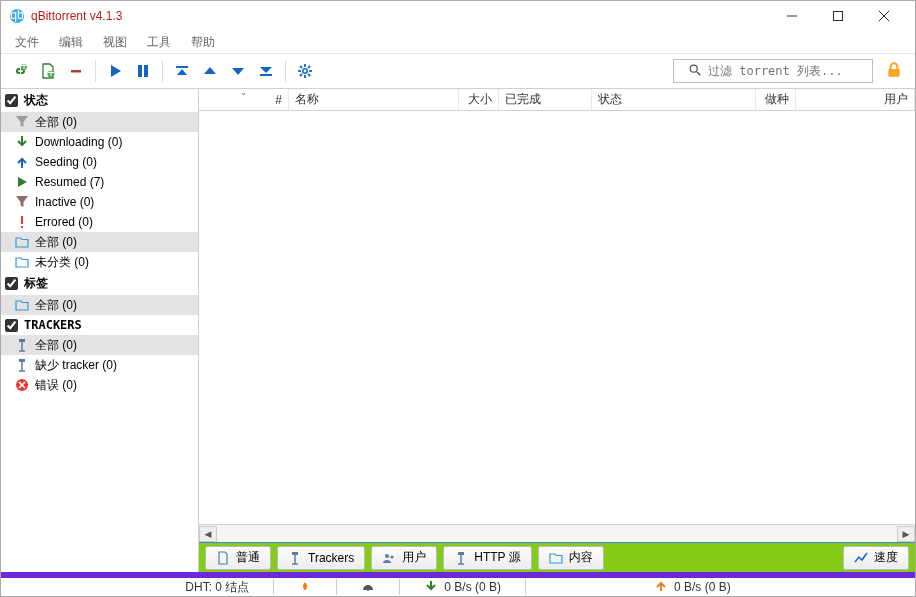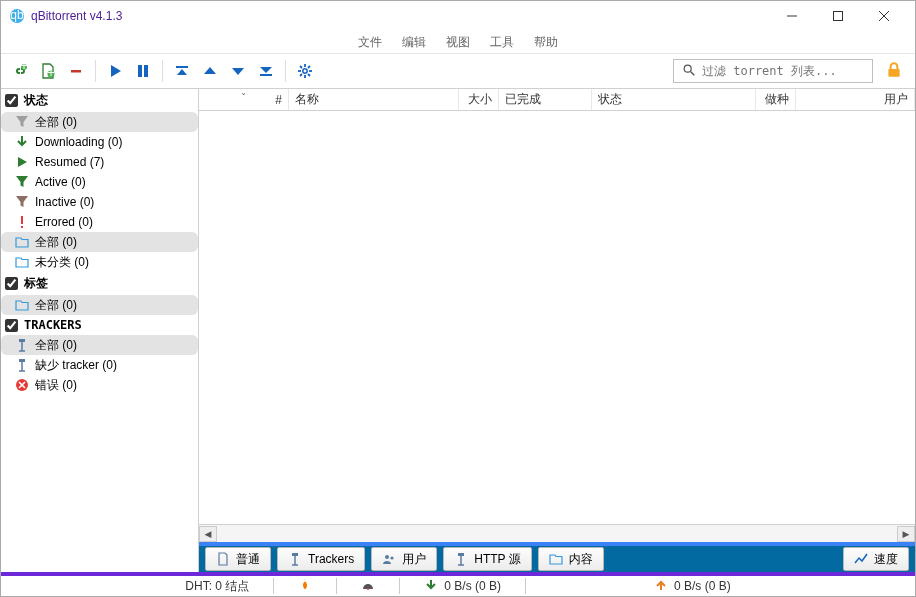--- a/index.html
+++ b/index.html
@@ -1,70 +1,70 @@
 <!DOCTYPE html>
 <html><head>
 <meta charset="utf-8">
 <style>
 * { margin: 0; padding: 0; box-sizing: border-box; font-family: "Microsoft YaHei", "SimSun", sans-serif; font-size: 12px; }
 body { width: 916px; height: 597px; background: #fff; overflow: hidden; display: flex; flex-direction: column; border: 1px solid #aaa; }
 
 
 .titlebar { height: 30px; display: flex; align-items: center; background: #fff; padding: 0 8px; }
 .titlebar .app-icon { width: 16px; height: 16px; margin-right: 6px; }
-.titlebar .title { flex: 0 0 auto; color: #4c1d95; }
+.titlebar .title { flex: 0 0 auto; color: #b91c1c; }
 .titlebar .spacer { flex: 1; }
 .winbtn { width: 46px; height: 30px; display: flex; align-items: center; justify-content: center; color: #333; }
 .winbtn svg { stroke: #333; }
 
 
-.menubar { height: 22px; display: flex; align-items: center; padding: 0 6px; gap: 4px; color: #666; justify-content: center; }
+.menubar { height: 22px; display: flex; align-items: center; padding: 0 6px; gap: 4px; color: #666; }
 .menubar .menu-item { padding: 2px 8px; cursor: default; }
 
 
 .toolbar { height: 36px; border-top: 1px solid #e5e5e5; border-bottom: 1px solid #d0d0d0; display: flex; align-items: center; padding: 0 6px; gap: 2px; }
 .toolbar .tb-btn { width: 26px; height: 26px; display: flex; align-items: center; justify-content: center; cursor: pointer; }
 .toolbar .sep { width: 1px; height: 22px; background: #ddd; margin: 0 4px; }
 .toolbar .spacer { flex: 1; }
-.searchbox { display: flex; align-items: center; border: 1px solid #bfbfbf; height: 24px; width: 200px; padding: 0 8px; gap: 6px; }
+.searchbox { display: flex; align-items: center; border: 1px solid #bfbfbf; height: 24px; width: 200px; padding: 0 14px; gap: 6px; }
 .searchbox input { border: none; outline: none; flex: 1; font-family: monospace; font-size: 12px; color: #888; background: transparent; }
 .lock { margin: 0 6px 0 10px; }
 
 
 .main { flex: 1; display: flex; min-height: 0; }
 .sidebar { width: 198px; border-right: 1px solid #d0d0d0; overflow: auto; background: #fff; }
 .content { flex: 1; display: flex; flex-direction: column; min-width: 0; }
 
 
 .sb-header { display: flex; align-items: center; gap: 4px; padding: 3px 4px; font-weight: bold; }
 .sb-header input[type=checkbox] { margin: 0 2px 0 0; accent-color: #333; }
 .sb-item { display: flex; align-items: center; gap: 6px; padding: 2px 4px 2px 14px; height: 20px; cursor: default; }
 .sb-item .icon { width: 14px; height: 14px; display: flex; align-items: center; justify-content: center; flex-shrink: 0; }
-.sb-item.selected { background: #e3e3e3; border-radius: 6px; }
+.sb-item.selected { background: #e3e3e3; }
 .sb-item .label { white-space: nowrap; }
 
 
 .listheader { height: 22px; border-bottom: 1px solid #d0d0d0; display: flex; align-items: stretch; background: #fff; font-weight: normal; }
 .listheader .col { border-right: 1px solid #e8e8e8; display: flex; align-items: center; padding: 0 6px; color: #333; position: relative; }
 .listheader .col.right { justify-content: flex-end; }
 .listheader .sortind { position: absolute; top: -1px; left: 50%; transform: translateX(-50%); font-size: 8px; color: #666; }
 .listbody { flex: 1; background: #fff; overflow: auto; }
 
 .hscroll { height: 18px; border-top: 1px solid #d0d0d0; background: #f5f5f5; display: flex; align-items: center; }
 .hscroll .arrow { width: 18px; height: 16px; display: flex; align-items: center; justify-content: center; border: 1px solid #ccc; background: #eee; font-size: 9px; color: #555; }
 .hscroll .track { flex: 1; height: 16px; }
 
 
-.tabsbar { height: 30px; border-top: 4px solid #3b82f6; display: flex; align-items: center; padding: 3px 6px; gap: 6px; background: #0369a1; }
+.tabsbar { height: 30px; border-top: 1px solid #3b82f6; display: flex; align-items: center; padding: 3px 6px; gap: 6px; background: #84cc16; }
 .tabbtn { height: 24px; border: 1px solid #b8b8b8; background: linear-gradient(#fdfdfd,#ececec); padding: 0 10px; display: flex; align-items: center; gap: 6px; font-family: "SimSun", monospace; cursor: pointer; border-radius: 2px; }
 .tabbtn .icon { display: flex; }
 .tabsbar .spacer { flex: 1; }
 
 
-.statusbar { height: 24px; border-top: 4px solid #6d28d9; display: flex; align-items: center; justify-content: center; gap: 24px; font-family: "SimSun", monospace; color: #333; }
+.statusbar { height: 24px; border-top: 6px solid #6d28d9; display: flex; align-items: center; justify-content: center; gap: 24px; font-family: "SimSun", monospace; color: #333; }
 .statusbar .seg { display: flex; align-items: center; gap: 6px; }
 .statusbar .vsep { width: 1px; height: 16px; background: #ccc; }
 
 
 svg.ico { width: 16px; height: 16px; }
 svg.ico14 { width: 14px; height: 14px; }
 </style>
 </head>
 <body>
 
@@ -208,32 +208,32 @@
       <span class="icon">
           <svg class="ico14" viewBox="0 0 14 14">
             <path d="M7 1v8M3 6l4 4 4-4" fill="none" stroke="#2e7d32" stroke-width="2"></path>
           </svg>
         </span>
       <span class="label">Downloading (0)</span>
     </div>
     <div class="sb-item">
       <span class="icon">
           <svg class="ico14" viewBox="0 0 14 14">
+            <path d="M7 13V5M3 8l4-4 4 4" fill="none" stroke="#1565c0" stroke-width="2"></path>
+          </svg>
+        </span>
+      <span class="label">Seeding (0)</span>
+    </div>
+    <div class="sb-item">
+      <span class="icon">
+          <svg class="ico14" viewBox="0 0 14 14">
             <path d="M3 2l9 5-9 5z" fill="#2e7d32"></path>
           </svg>
         </span>
       <span class="label">Resumed (7)</span>
-    </div>
-    <div class="sb-item">
-      <span class="icon">
-          <svg class="ico14" viewBox="0 0 14 14">
-            <path d="M1 1h12l-4.5 6v5l-3-1.5V7z" fill="#2e7d32"></path>
-          </svg>
-        </span>
-      <span class="label">Active (0)</span>
     </div>
     <div class="sb-item">
       <span class="icon">
           <svg class="ico14" viewBox="0 0 14 14">
             <path d="M1 1h12l-4.5 6v5l-3-1.5V7z" fill="#8d6e63"></path>
           </svg>
         </span>
       <span class="label">Inactive (0)</span>
     </div>
     <div class="sb-item">

